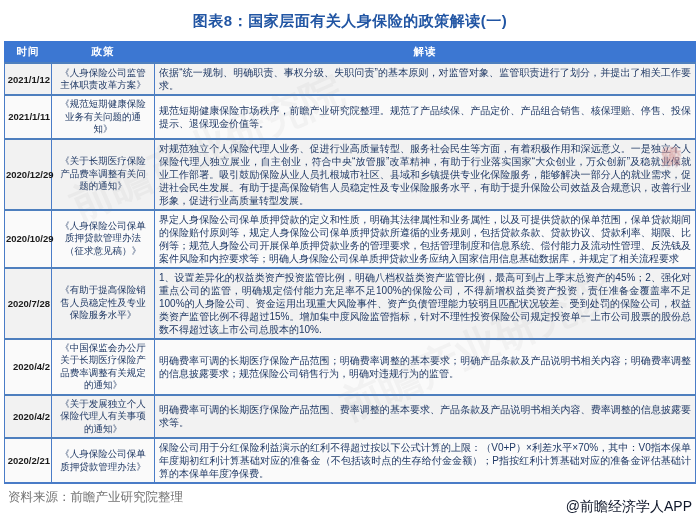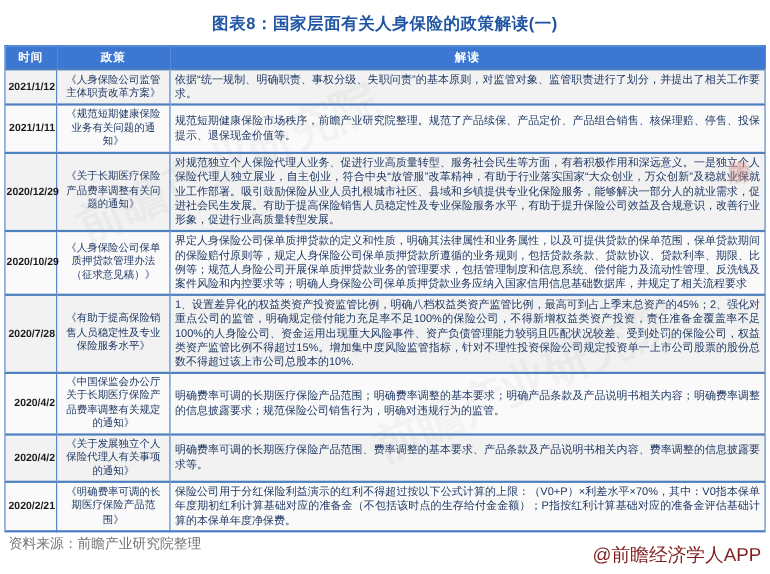--- a/index.html
+++ b/index.html
@@ -42,21 +42,21 @@
   }
   td.interp{
     font-size:10px;line-height:13px;text-align:justify;
   }
   .footer{
     position:absolute;left:0;right:0;bottom:6px;
     display:flex;justify-content:space-between;align-items:center;
     padding:0 8px;
   }
   .source-text{font-size:12.5px;color:#737373;}
-  .attribution-text{font-size:17px;color:#7f1d1d;margin-top:20px;}
+  .attribution-text{font-size:14px;color:#0f172a;margin-top:20px;}
   .watermark{
     position:absolute;pointer-events:none;white-space:nowrap;
     font-weight:bold;z-index:5;
   }
   .wm-a{top:120px;left:60px;font-size:42px;color:rgba(140,140,140,.07);transform:rotate(-24deg);}
   .wm-b{top:320px;left:330px;font-size:42px;color:rgba(140,140,140,.07);transform:rotate(-24deg);}
   .wm-side{top:130px;right:14px;writing-mode:vertical-rl;font-size:20px;color:rgba(205,130,130,.14);}
 </style>
 </head>
 <body>
@@ -107,21 +107,21 @@
         <td class="policy">《中国保监会办公厅关于长期医疗保险产品费率调整有关规定的通知》</td>
         <td class="interp">明确费率可调的长期医疗保险产品范围；明确费率调整的基本要求；明确产品条款及产品说明书相关内容；明确费率调整的信息披露要求；规范保险公司销售行为，明确对违规行为的监管。</td>
       </tr>
       <tr>
         <td class="date">2020/4/2</td>
         <td class="policy">《关于发展独立个人保险代理人有关事项的通知》</td>
         <td class="interp">明确费率可调的长期医疗保险产品范围、费率调整的基本要求、产品条款及产品说明书相关内容、费率调整的信息披露要求等。</td>
       </tr>
       <tr>
         <td class="date">2020/2/21</td>
-        <td class="policy">《明确费率可调的长期医疗保险产品范围》</td>
+        <td class="policy">《人身保险公司保单质押贷款管理办法》</td>
         <td class="interp">保险公司用于分红保险利益演示的红利不得超过按以下公式计算的上限：（V0+P）×利差水平×70%，其中：V0指本保单年度期初红利计算基础对应的准备金（不包括该时点的生存给付金金额）；P指按红利计算基础对应的准备金评估基础计算的本保单年度净保费。</td>
       </tr>
     </tbody>
 </table>
 
 <div class="watermark wm-a">前瞻产业研究院</div>
 <div class="watermark wm-b">前瞻产业研究院</div>
 <div class="watermark wm-side">前瞻经济学人</div>
 
 <div class="footer">

